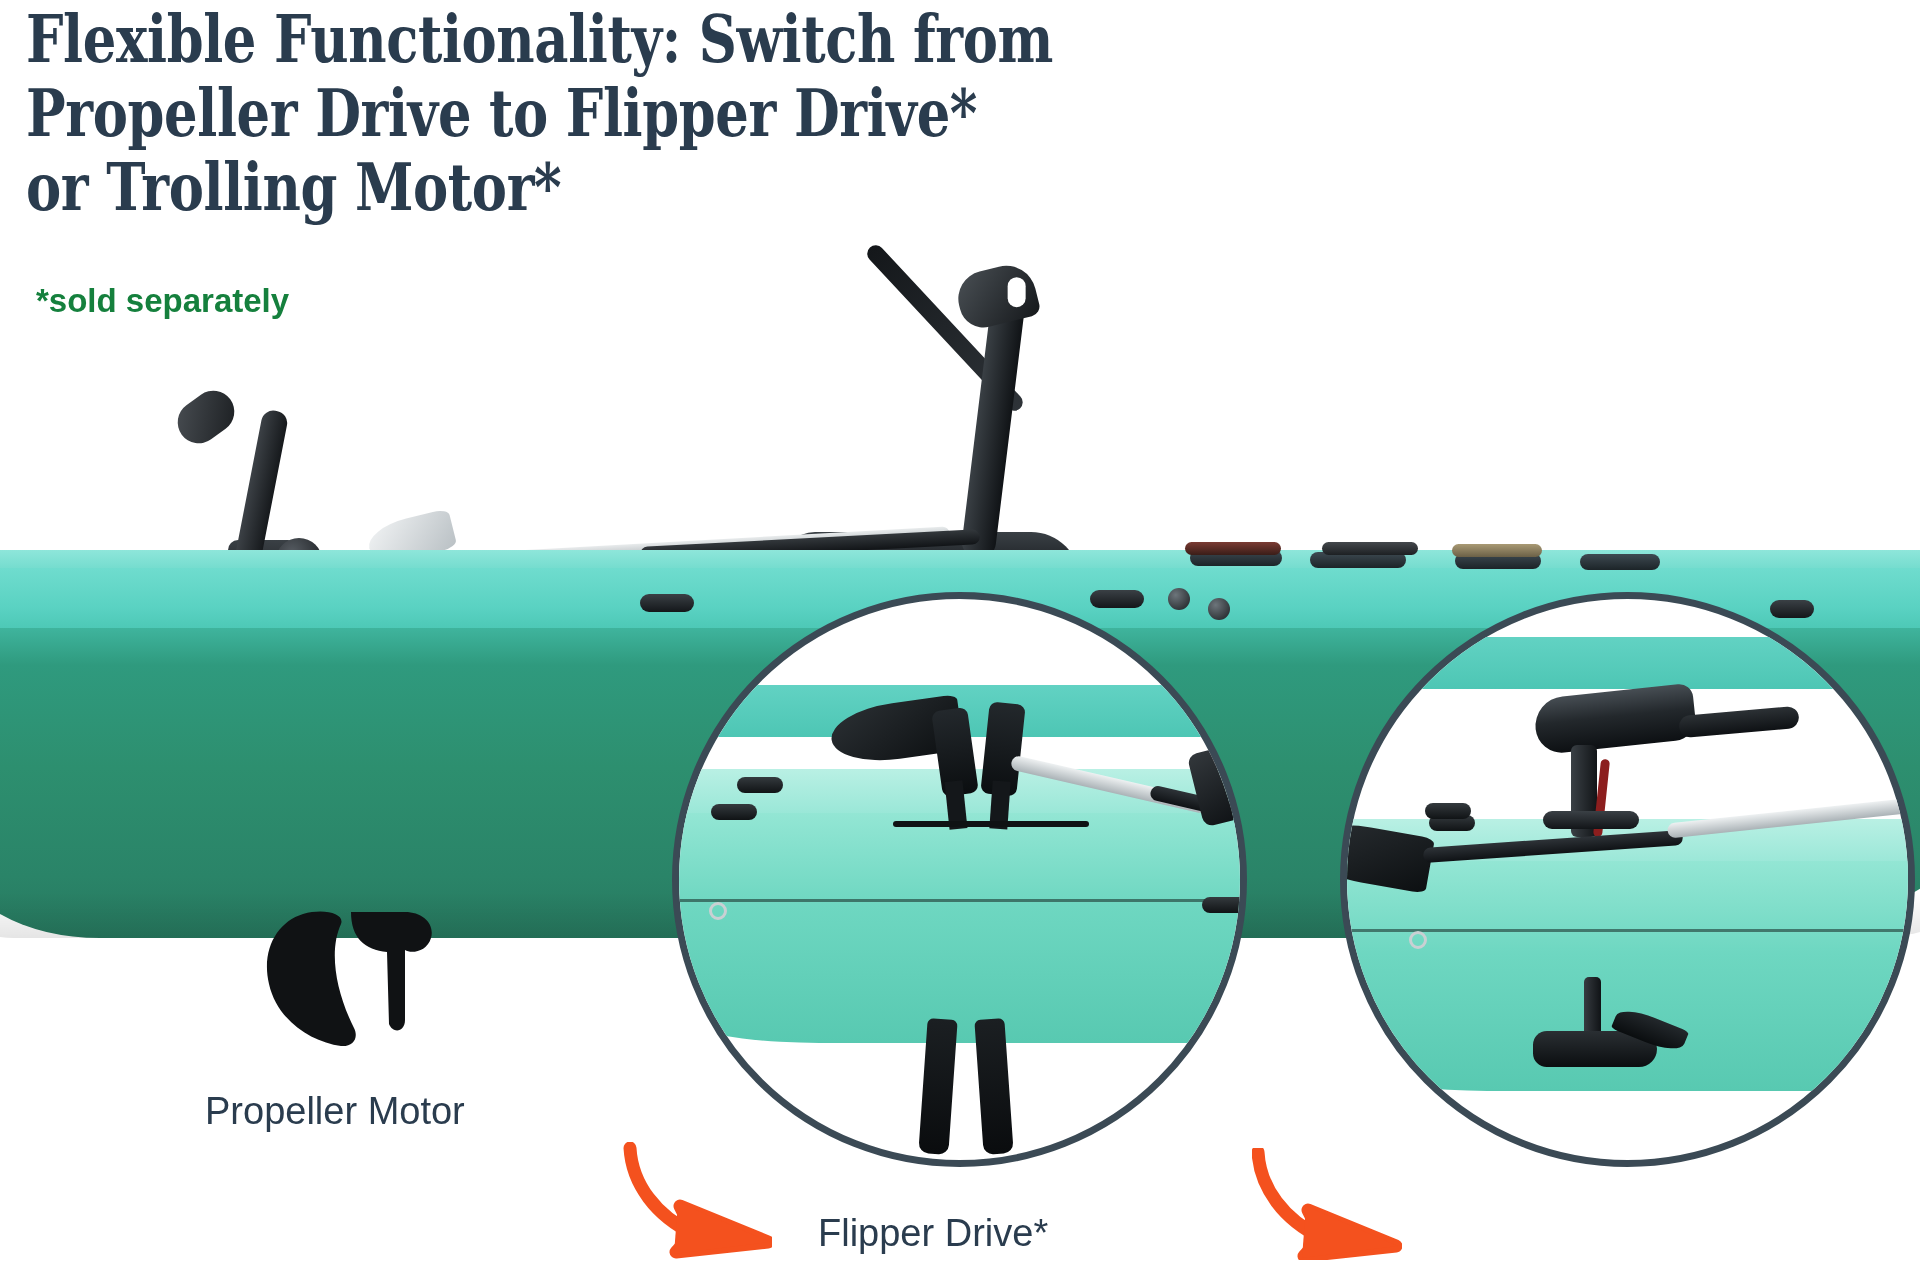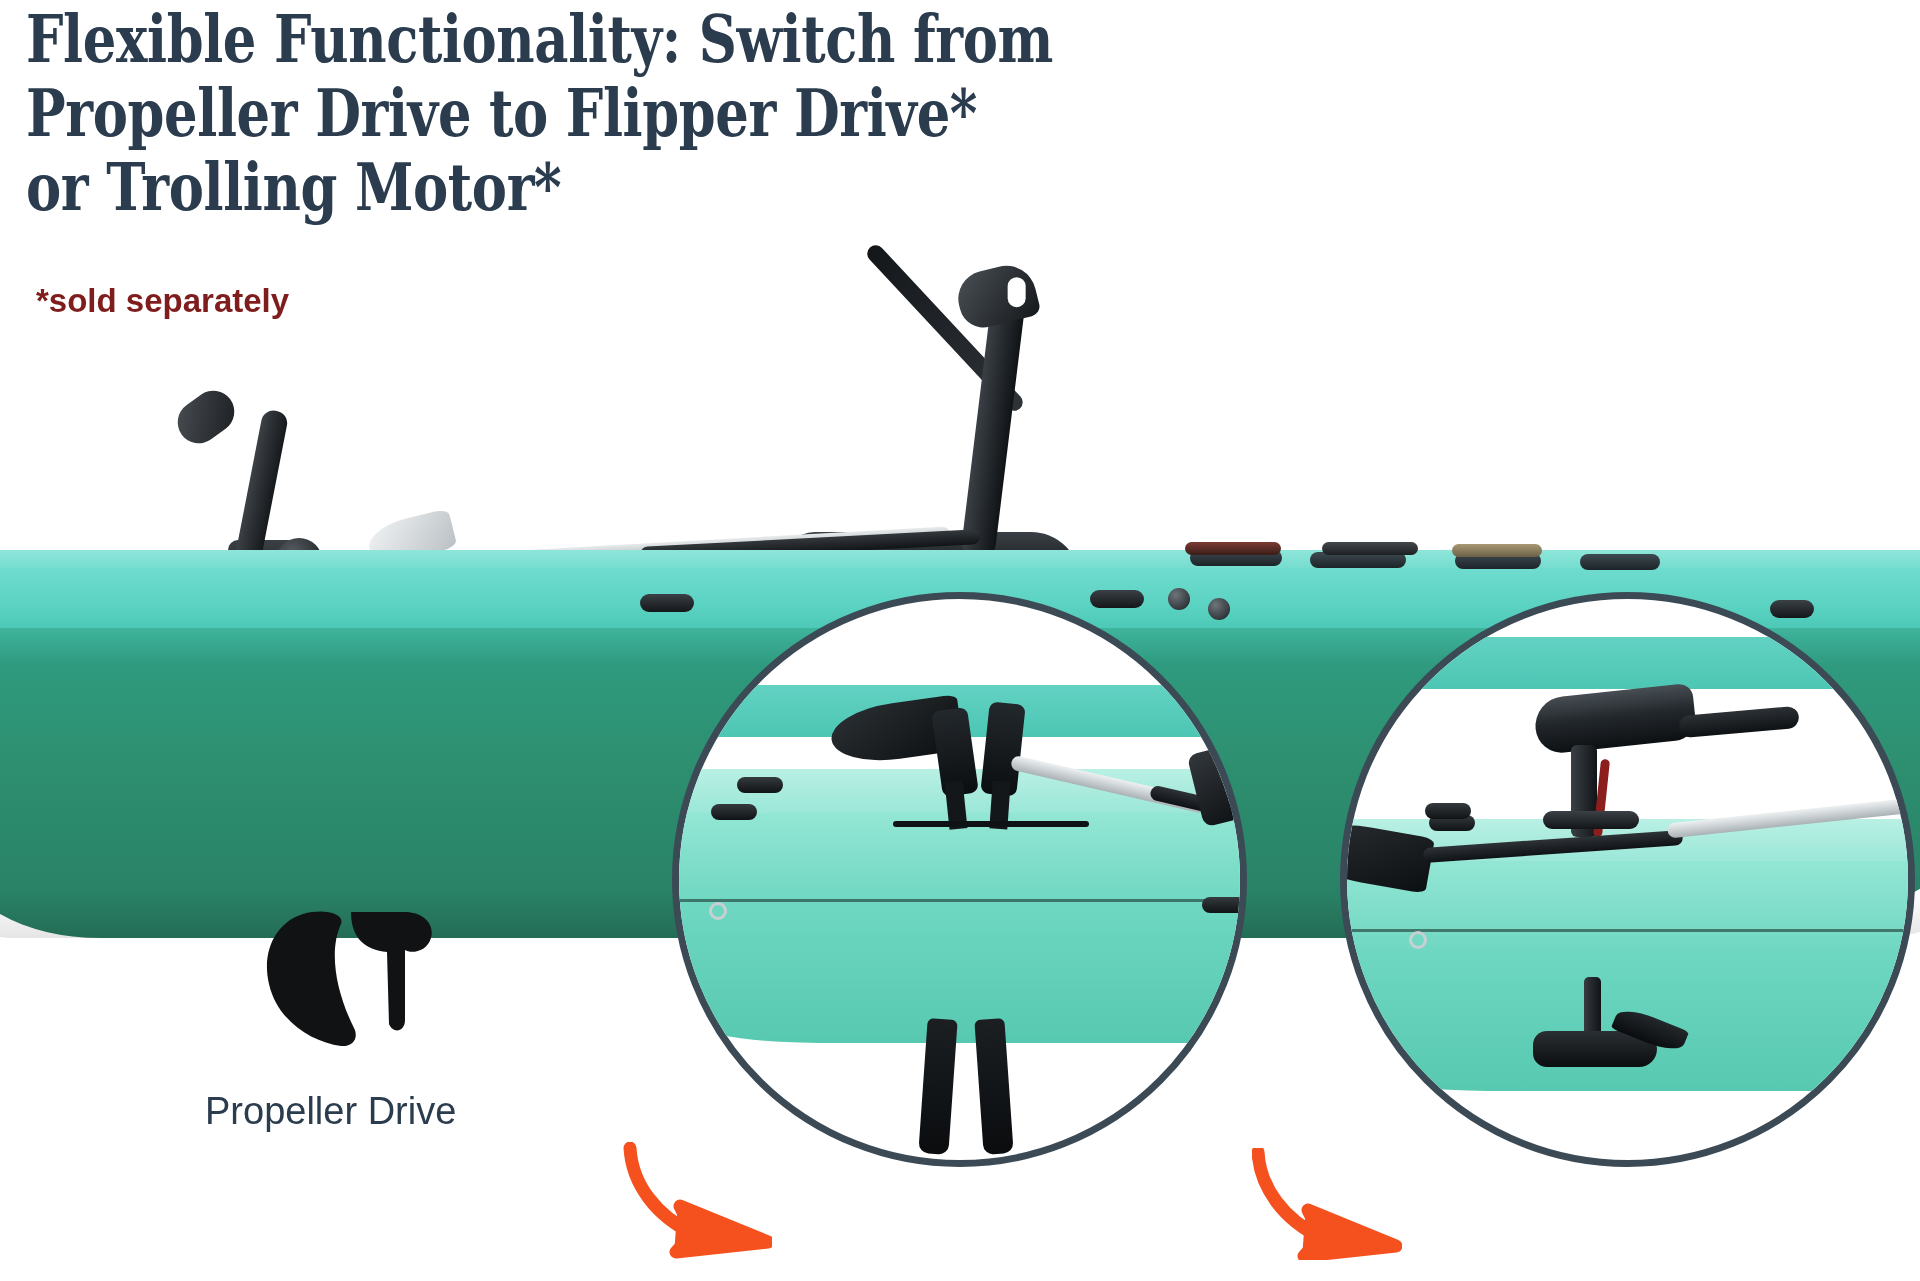--- a/index.html
+++ b/index.html
@@ -21,21 +21,21 @@
     line-height: 74px;
     letter-spacing: -0.5px;
     color: #2a3c4e;
     transform: scaleX(0.80);
     transform-origin: left top;
     white-space: pre-line;
   }
   .subnote {
     position: absolute; left: 36px; top: 282px;
     font-size: 33px; font-weight: 600;
-    color: #7f1d1d;
+    color: #15803d;
     font-family: "Liberation Sans", sans-serif;
   }
 
   
   .kayak-scene { position: absolute; left: 0; top: 250px; width: 1920px; height: 800px; }
 
   .hull {
     position: absolute; left: -40px; top: 378px;
     width: 2010px; height: 310px;
     background: linear-gradient(180deg,
@@ -384,15 +384,16 @@
   <svg class="arrow arrow-1" width="150" height="118" viewBox="0 0 150 118">
     <path d="M8 6 C10 42 34 74 72 92 L58 64 L146 100 L54 110 L74 88" fill="none" stroke="#f4511e" stroke-width="13" stroke-linecap="round" stroke-linejoin="round"></path>
     <path d="M56 60 L148 100 L52 112 Z" fill="#f4511e"></path>
   </svg>
 
   <svg class="arrow arrow-2" width="150" height="112" viewBox="0 0 150 112">
     <path d="M6 4 C8 40 32 72 70 90 L56 62 L144 98 L52 108 L72 86" fill="none" stroke="#f4511e" stroke-width="13" stroke-linecap="round" stroke-linejoin="round"></path>
     <path d="M54 58 L146 98 L50 110 Z" fill="#f4511e"></path>
   </svg>
 
-  <div class="label lbl-prop">Propeller Drive</div>
+  <div class="label lbl-prop">Propeller Motor</div>
+  <div class="label lbl-flip">Flipper Drive*</div>
 
 </div>
 
 </body></html>

